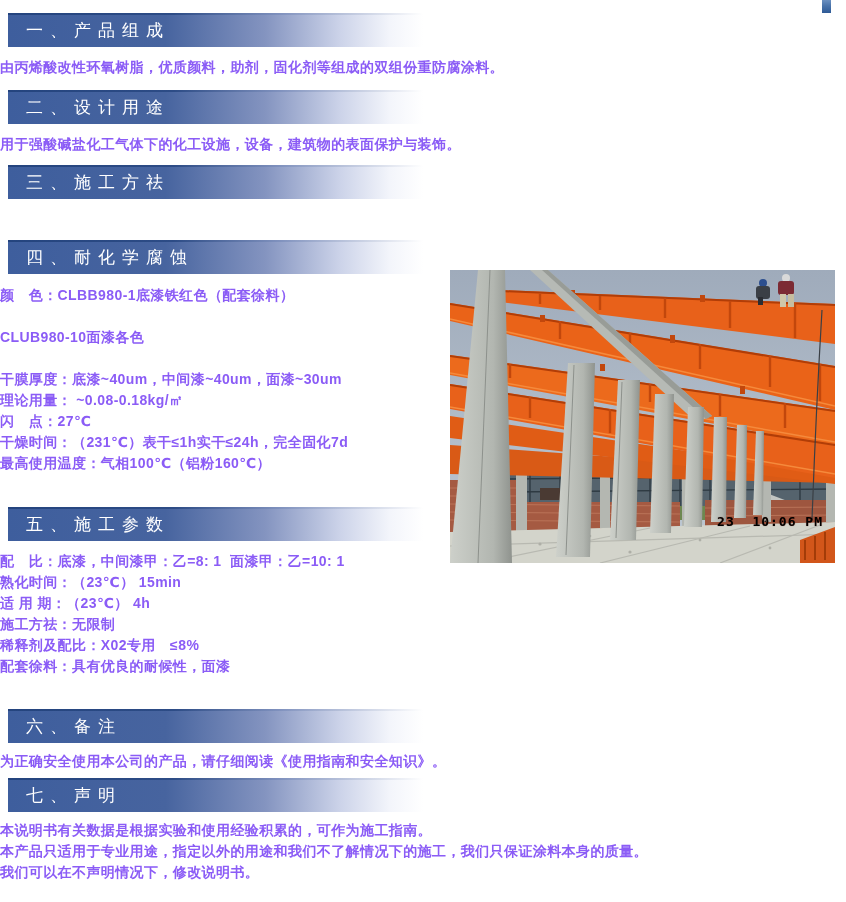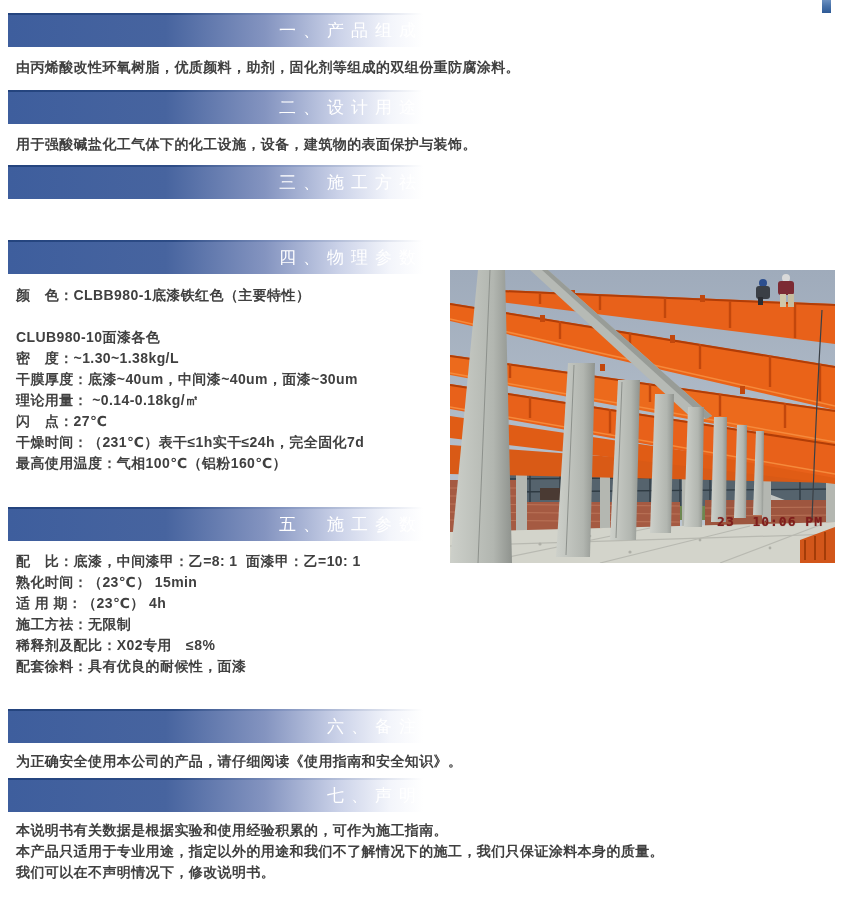--- a/index.html
+++ b/index.html
@@ -6,44 +6,43 @@
   html, body { width: 846px; height: 902px; background: #ffffff; overflow: hidden; }
   body { font-family: "Liberation Sans", "DejaVu Sans", sans-serif; position: relative; }
 
   .page { position: absolute; inset: 0; background: #ffffff; }
 
   
   .sec-bar {
     position: absolute; left: 8px; width: 415px; height: 32px;
     background: linear-gradient(to right, #3e5e9d 0%, #47649f 38%, #8494c0 62%, #ccd3e9 80%, #f3f5fb 92%, rgba(255,255,255,0) 100%);
     color: #ffffff; font-size: 17px; font-weight: 400;
-    letter-spacing: 7px; line-height: 32px; padding-left: 28px;
+    letter-spacing: 7px; line-height: 32px; padding-left: 18px;
     white-space: nowrap;
-    text-align: right;
   }
   .sec-bar::before {
     content: ""; position: absolute; left: 0; top: -2px; width: 100%; height: 2px;
     background: linear-gradient(to right, #24447e 0%, #2d4c86 40%, #7e90bd 65%, rgba(255,255,255,0) 100%);
   }
 
   .body-line {
-    position: absolute; left: 16px; color: #404040;
+    position: absolute; left: 0; color: #8b5cf6;
     font-size: 14px; font-weight: 600; letter-spacing: 0.4px;
     line-height: 20px; white-space: pre; 
   }
 
   
   .photo {
     position: absolute; left: 450px; top: 270px; width: 385px; height: 293px;
     overflow: hidden; background: #a9b5c3;
   }
   .photo svg { display: block; }
   .timestamp {
     position: absolute; right: 12px; bottom: 34px;
-    color: #7f1d1d; font-family: "DejaVu Sans Mono", monospace;
+    color: #000000; font-family: "DejaVu Sans Mono", monospace;
     font-size: 13px; font-weight: bold; letter-spacing: 1px; white-space: pre;
     text-shadow: 0 0 1px rgba(120,30,10,0.6);
   }
 
   
   .top-right-marker {
     position: absolute; left: 822px; top: 0; width: 9px; height: 13px;
     background: linear-gradient(#6b90c0 0%, #4a74ab 45%, #2e5a96 100%);
   }
 </style>
@@ -62,27 +61,26 @@
   <div class="sec-bar" style="top:92px">
     <span>二、设计用途</span>
   </div>
   <div class="body-line" style="top:134px">用于强酸碱盐化工气体下的化工设施，设备，建筑物的表面保护与装饰。</div>
 
   <div class="sec-bar" style="top:167px">
     <span>三、施工方祛</span>
   </div>
 
   <div class="sec-bar" style="top:242px">
-    <span>四、物理参数</span>
-  </div>
-  <div class="body-line" style="top:285px">颜　色：CLBB980-1底漆铁红色（主要特性）</div>
+    <span>四、耐化学腐蚀</span>
+  </div>
+  <div class="body-line" style="top:285px">颜　色：CLBB980-1底漆铁红色（配套徐料）</div>
   <div class="body-line" style="top:327px">CLUB980-10面漆各色</div>
-  <div class="body-line" style="top:348px">密　度：~1.30~1.38kg/L</div>
   <div class="body-line" style="top:369px">干膜厚度：底漆~40um，中间漆~40um，面漆~30um</div>
-  <div class="body-line" style="top:390px">理论用量： ~0.14-0.18kg/㎡</div>
+  <div class="body-line" style="top:390px">理论用量： ~0.08-0.18kg/㎡</div>
   <div class="body-line" style="top:411px">闪　点：27℃</div>
   <div class="body-line" style="top:432px">干燥时间：（231℃）表干≤1h实干≤24h，完全固化7d</div>
   <div class="body-line" style="top:453px">最高使用温度：气相100℃（铝粉160℃）</div>
 
   <div class="photo">
     <svg width="385" height="293" viewBox="0 0 385 293" xmlns="http://www.w3.org/2000/svg">
       <defs>
         <linearGradient id="sky" x1="0" y1="0" x2="0" y2="1">
           <stop offset="0" stop-color="#9fabbb"></stop>
           <stop offset="1" stop-color="#c0cad4"></stop>

